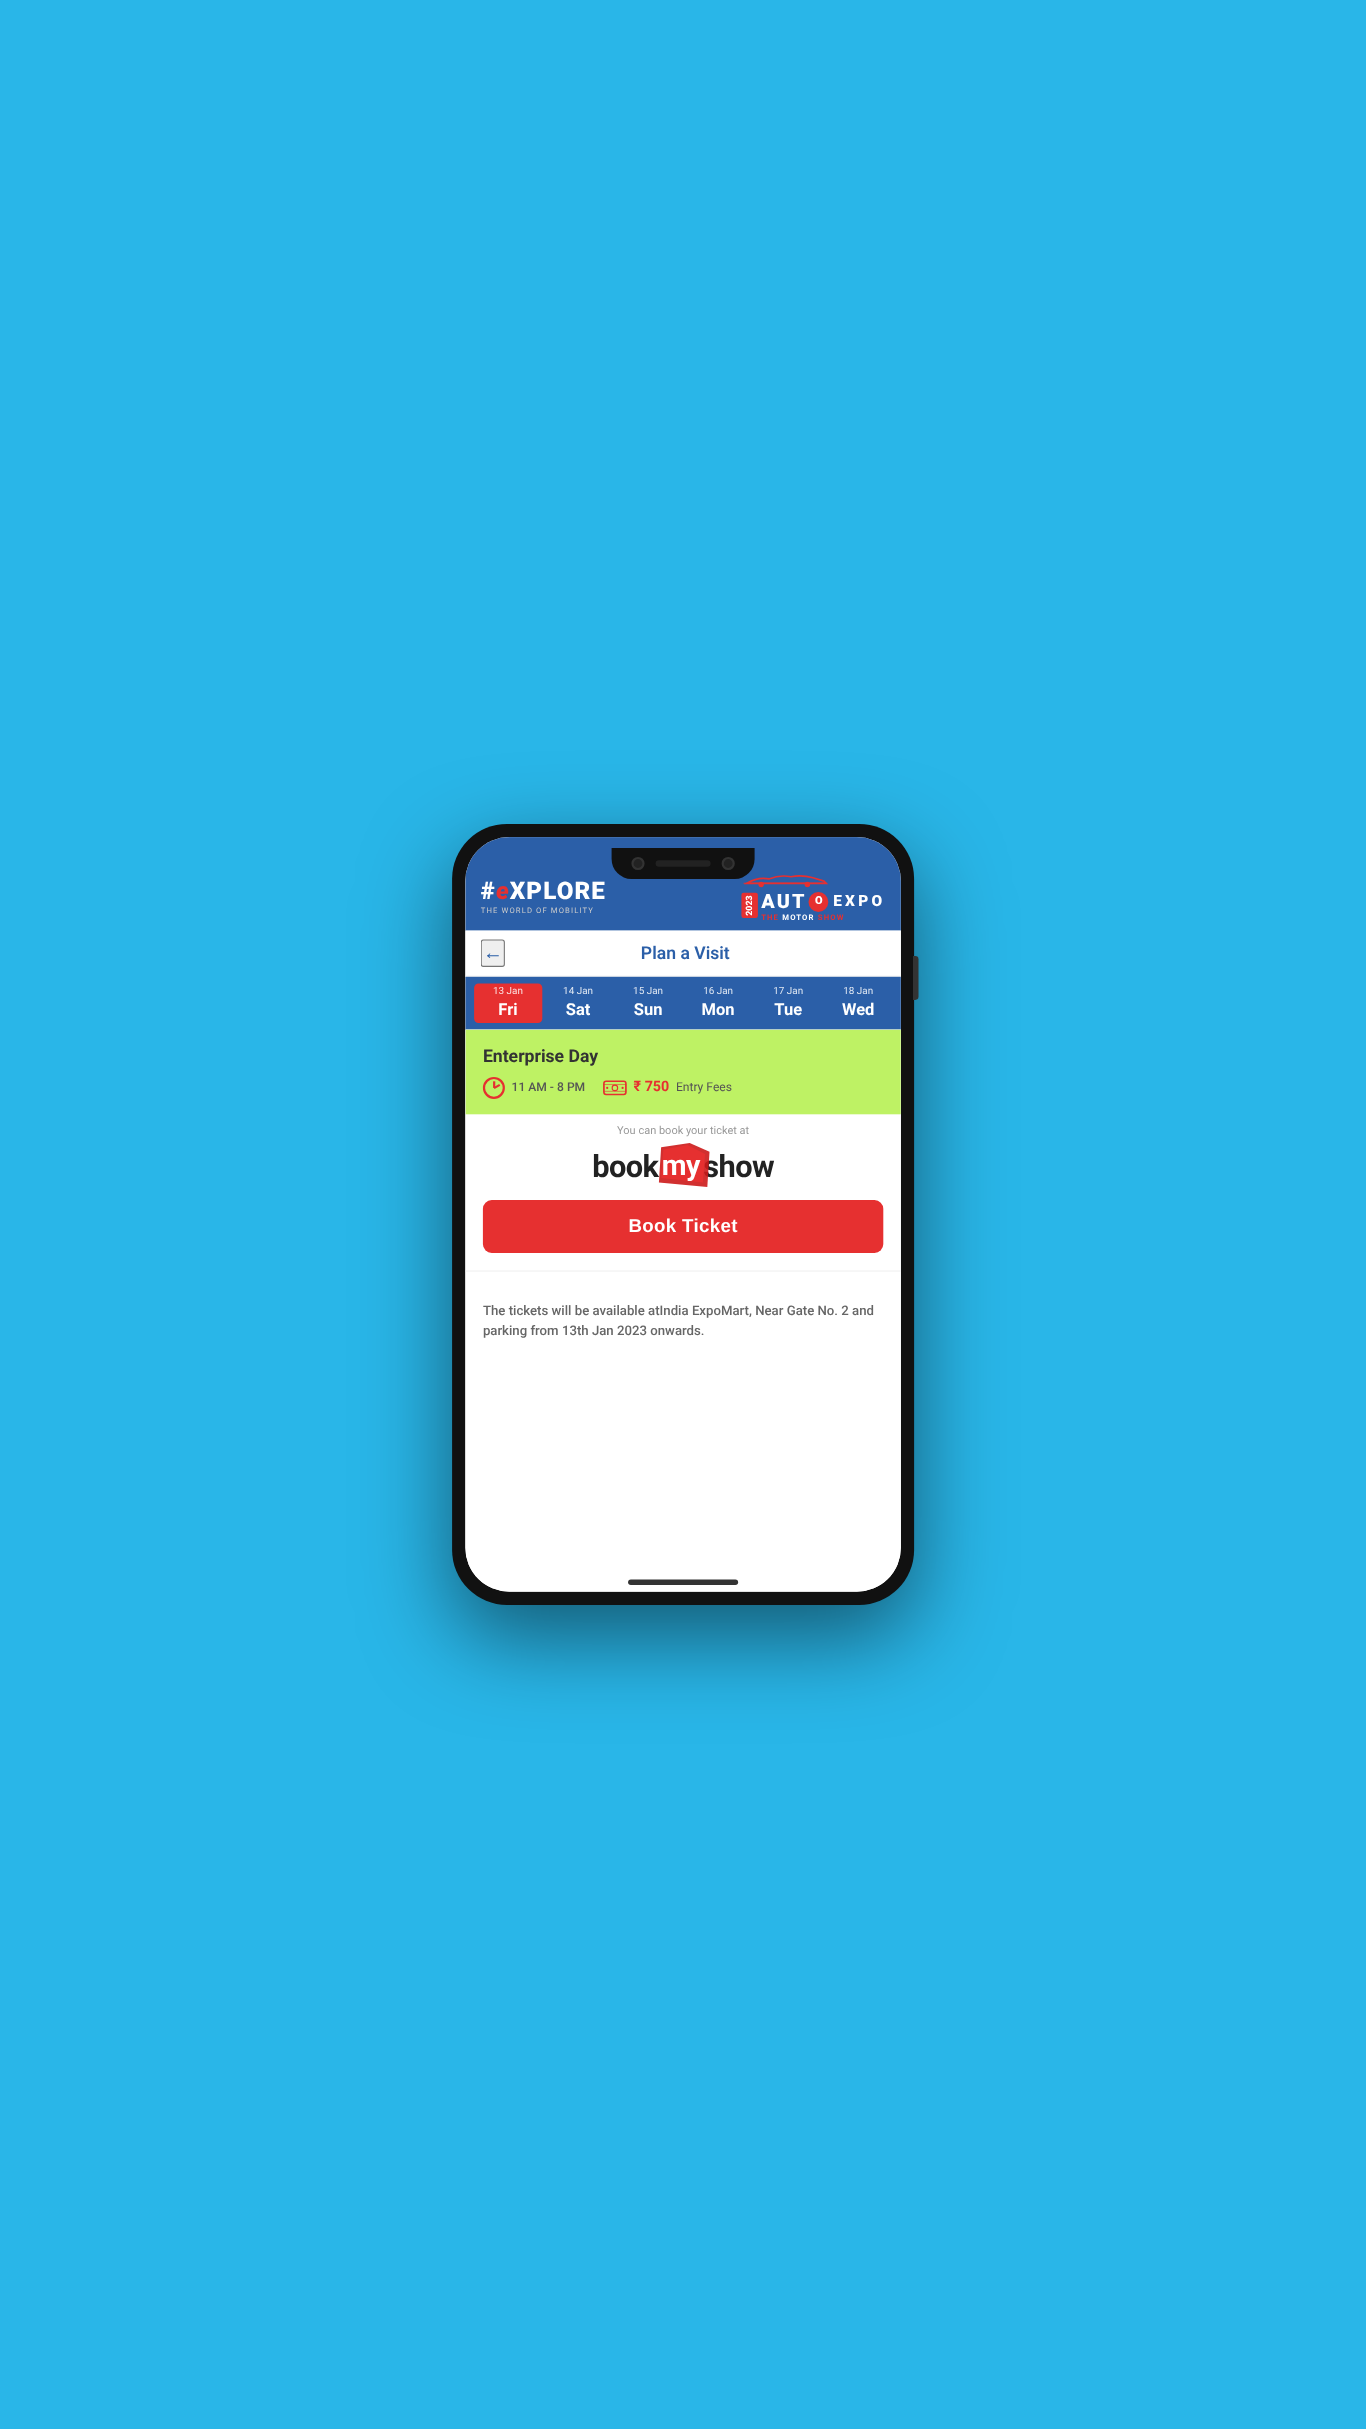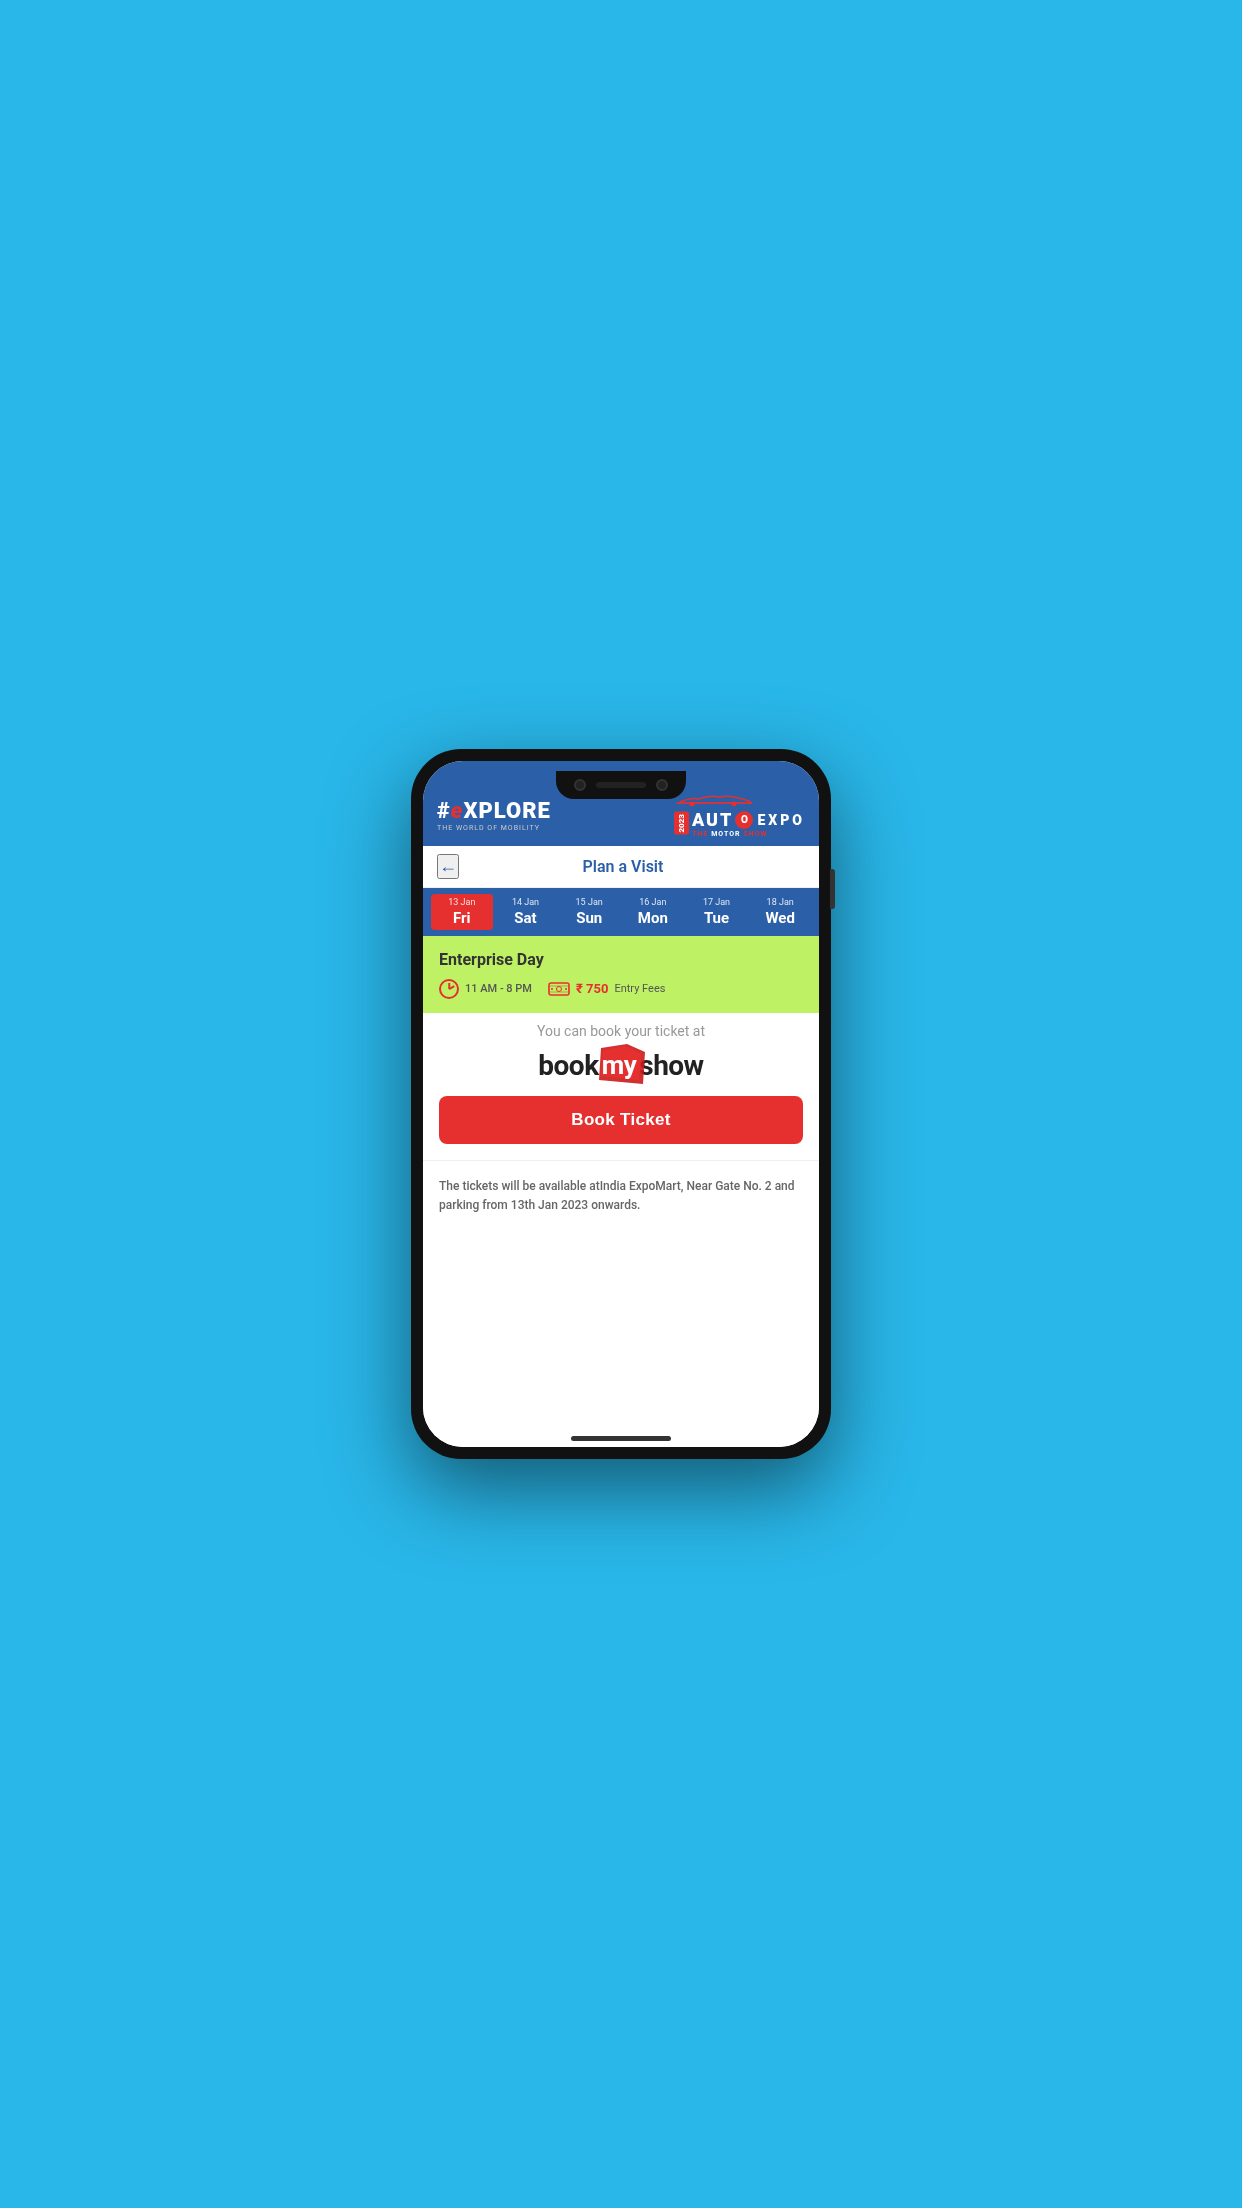--- a/index.html
+++ b/index.html
@@ -357,21 +357,21 @@
 
     
     .booking-section {
       padding: 10px 16px 16px;
       display: flex;
       flex-direction: column;
       align-items: center;
     }
 
     .book-at-text {
-      font-size: 14px;
+      font-size: 10px;
       color: #999;
       margin-bottom: 10px;
       text-align: center;
     }
 
     
     .bms-logo {
       margin-bottom: 14px;
       display: flex;
       align-items: center;
@@ -392,21 +392,21 @@
       border-radius: 8px;
       padding: 14px;
       font-size: 17px;
       font-weight: 600;
       cursor: pointer;
       letter-spacing: 0.3px;
     }
 
     
     .footer-info {
-      padding: 16px 16px 20px;
+      padding: 26px 16px 20px;
       border-top: 1px solid #f0f0f0;
     }
 
     .footer-text {
       font-size: 12px;
       color: #666;
       line-height: 1.6;
       font-weight: 500;
     }
   </style>

